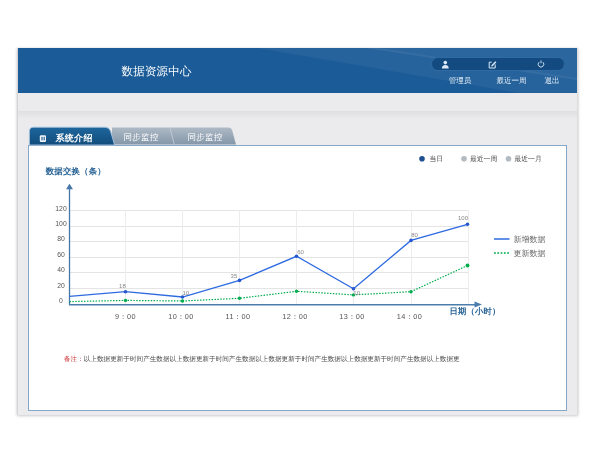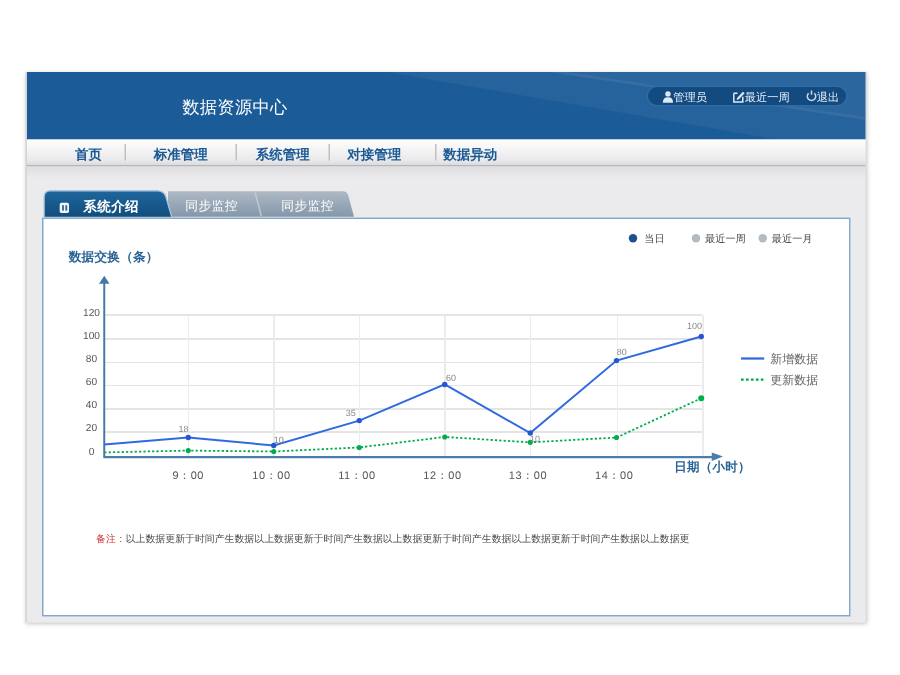--- a/index.html
+++ b/index.html
@@ -31,21 +31,21 @@
 }
 .logo { position:absolute; left:21.5px; top:9px; color:#fff; }
 .logo .en { font-size:13px; letter-spacing:1.9px; font-weight:normal; line-height:13px;}
 .logo .cn { font-size:10.5px; font-weight:bold; letter-spacing:0.8px; margin-top:2.5px; margin-left:9px;}
 .hd .title { position:absolute; left:103.5px; top:16px; color:#fff; font-size:11.5px; letter-spacing:0.2px;text-align:center; }
 .pill {
   position:absolute; left:413px; top:9px; width:134px; height:14px;
   background:#134a80; border:1px solid #2e6ba3; border-radius:8px;
   color:#e8f0f8; font-size:8.5px; display:flex; align-items:center;
 }
-.pill span { display:inline-block; }
+.pill span { display:inline-block;margin-top:16px; }
 
 .nav {
   position:absolute; left:0; top:45px; width:559px; height:18px;
   background:linear-gradient(#fefefe,#eaeaec 80%,#dcdcde);
   border-bottom:1px solid #b6b6b8;
 }
 .nav .it { position:absolute; top:4px; font-size:9px; font-weight:bold; color:#1c5a94; }
 .nav .sep { position:absolute; top:3px; width:1px; height:11px; background:#c0c0c4; }
 
 .main { position:absolute; left:0; top:63px; width:559px; height:304px;
@@ -77,31 +77,20 @@
         <g stroke="#c9daea" stroke-width="1" fill="none" transform="translate(1.5,0)">
           <path d="M105.6 4.2 A2.8 2.8 0 1 0 109.4 4.2"></path>
           <path d="M107.5 2.4 L107.5 5.2"></path>
         </g>
       </svg>
       <span style="position:absolute;left:16.8px;top:2.2px;font-size:7.5px">管理员</span>
       <span style="position:absolute;left:64.5px;top:2.2px;font-size:7.5px">最近一周</span>
       <span style="position:absolute;left:112.5px;top:2.2px;font-size:7.5px">退出</span>
     </div>
   </div>
-  <div class="nav">
-    <span class="it" style="left:32px">首页</span>
-    <span class="sep" style="left:65px"></span>
-    <span class="it" style="left:84.5px">标准管理</span>
-    <span class="sep" style="left:139px"></span>
-    <span class="it" style="left:152.5px">系统管理</span>
-    <span class="sep" style="left:201px"></span>
-    <span class="it" style="left:213.5px">对接管理</span>
-    <span class="sep" style="left:272px"></span>
-    <span class="it" style="left:277.5px">数据异动</span>
-  </div>
   <div class="main"></div>
   <div class="box"></div>
 </div>
 <svg id="ov" width="600" height="450" viewBox="0 0 600 450" style="position:absolute;left:0;top:0;" font-family="Liberation Sans, sans-serif">
   <defs>
     <linearGradient id="gtab" x1="0" y1="0" x2="0" y2="1">
       <stop offset="0" stop-color="#aeb9c5"></stop>
         <stop offset="1" stop-color="#8497a9"></stop>
     </linearGradient>
     <linearGradient id="gact" x1="0" y1="0" x2="0" y2="1">

